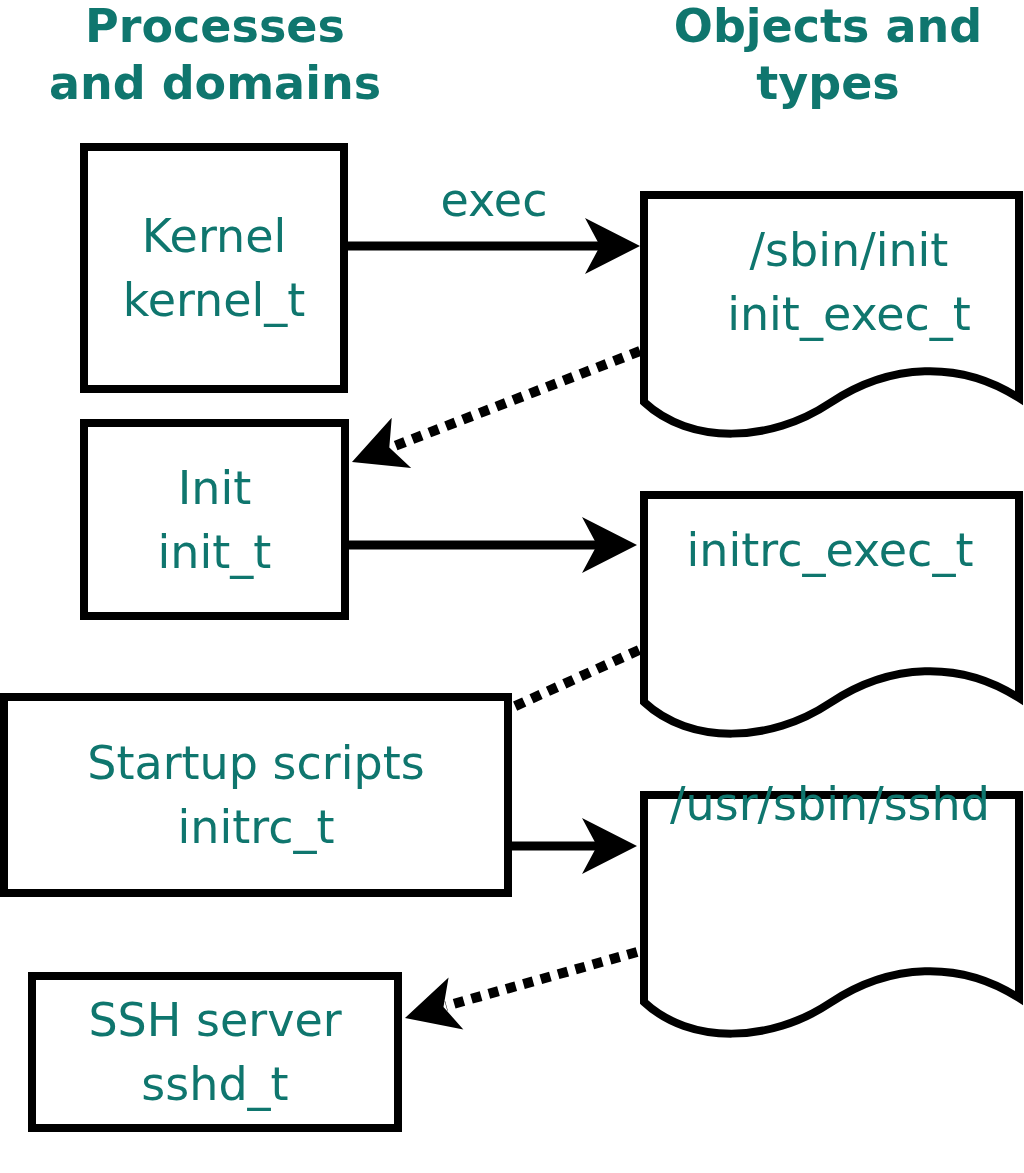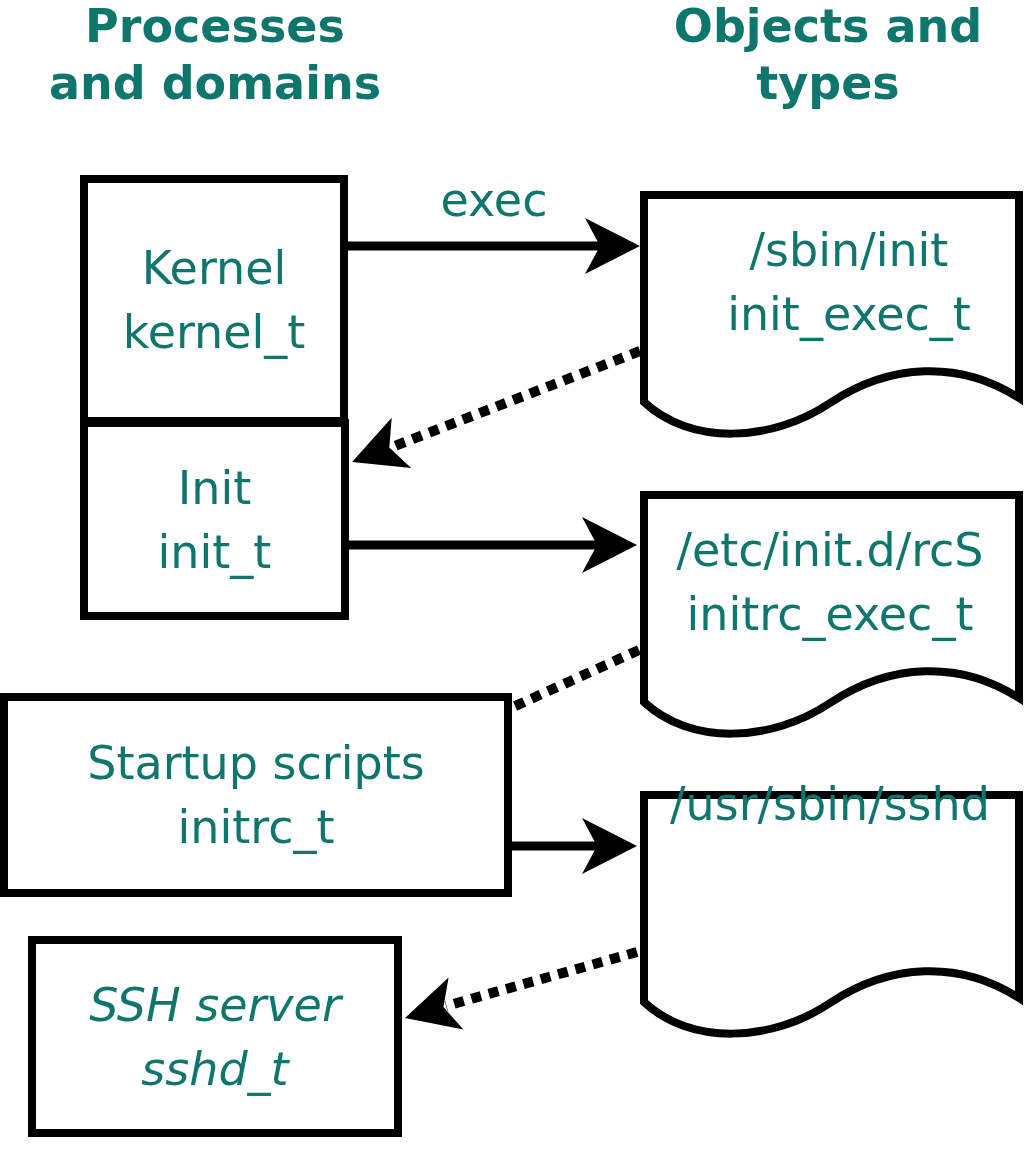--- a/index.html
+++ b/index.html
@@ -43,24 +43,24 @@
     background: #ffffff;
     display: flex;
     flex-direction: column;
     justify-content: center;
     align-items: center;
     font-size: 46px;
     line-height: 64px;
     text-align: center;
     white-space: nowrap;
   }
-  #box-kernel  { left: 80px;  top: 143px; width: 268px; height: 250px; margin-top: 32px; }
+  #box-kernel  { left: 80px;  top: 143px; width: 268px; height: 250px; }
   #box-init    { left: 80px;  top: 419px; width: 269px; height: 201px; }
   #box-startup { left: 0px;   top: 693px; width: 512px; height: 204px; }
-  #box-sshd    { left: 28px;  top: 936px; width: 374px; height: 201px; font-style: italic; }
+  #box-sshd    { left: 28px;  top: 972px; width: 374px; height: 160px; }
   .process-box span { display: block; }
 
   .doc-text {
     position: absolute;
     left: 640px;
     width: 380px;
     font-size: 46px;
     line-height: 64px;
     text-align: center;
     white-space: nowrap;
@@ -149,21 +149,20 @@
   <div class="process-box" id="box-sshd">
     <span>SSH server</span>
     <span>sshd_t</span>
   </div>
 
   <div class="doc-text" id="doc-text-init">
     <span>/sbin/init</span>
     <span>init_exec_t</span>
   </div>
   <div class="doc-text" id="doc-text-rcs">
-    <span>/etc/init.d/rcS</span>
     <span>initrc_exec_t</span>
   </div>
   <div class="doc-text" id="doc-text-sshd">
     <span>/usr/sbin/sshd</span>
   </div>
 
   <div id="exec-label">exec</div>
 
 </div>
 

